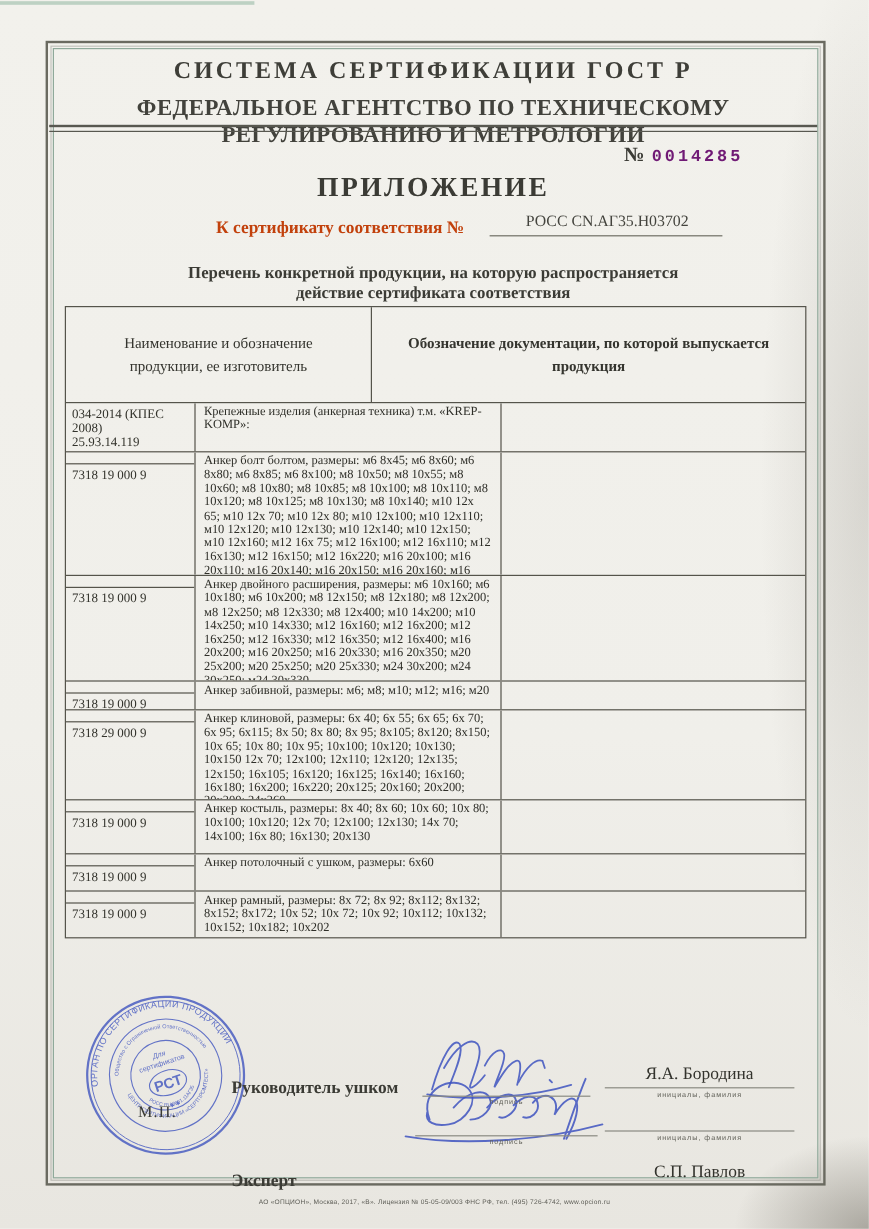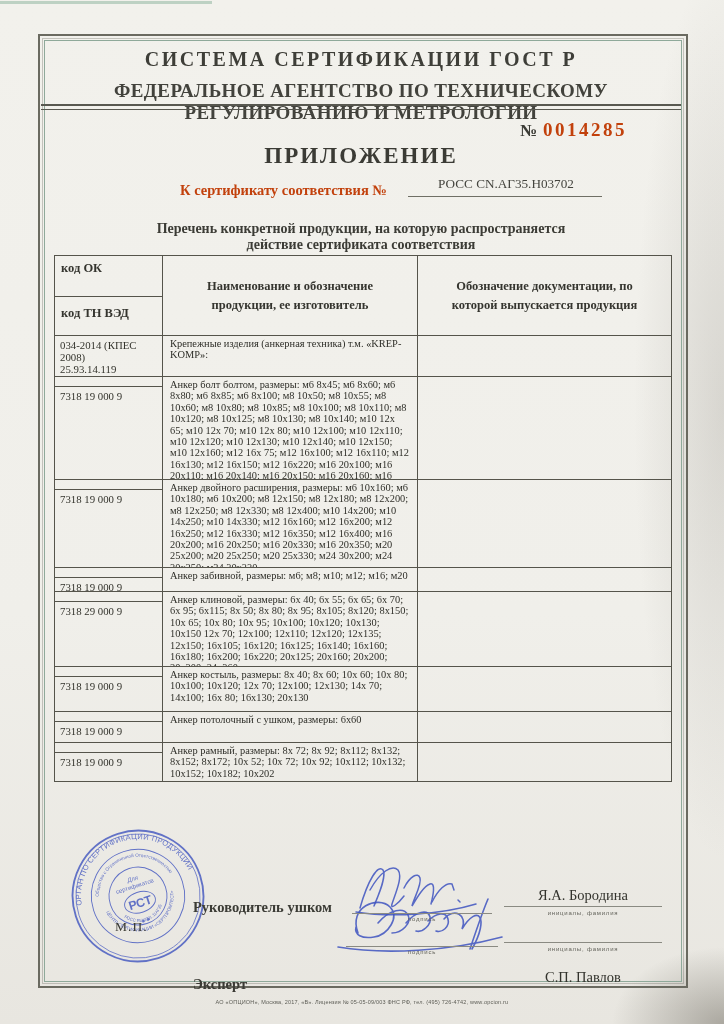--- a/index.html
+++ b/index.html
@@ -19,36 +19,36 @@
   .frame{left:38px;top:34px;width:646px;height:950px;border:2px solid #6a6a60;}
   .frame-inner{position:absolute;inset:4px;border:1.5px solid #8fa99a;}
   .frame-inner2{position:absolute;inset:2px;border:1px solid rgba(110,110,100,.35);}
   
   .h1{left:38px;top:48px;width:646px;text-align:center;font-size:20px;font-weight:bold;letter-spacing:2.5px;color:#3e3e38;}
   .h2{left:38px;top:80px;width:646px;text-align:center;font-size:19px;font-weight:bold;letter-spacing:.4px;color:#42423c;}
   .hrule{left:41px;top:104px;width:640px;height:3px;border-top:2px solid #585850;border-bottom:1px solid #585850;}
   
   .serial{left:520px;top:119px;display:flex;align-items:baseline;gap:6px;}
   .serial .no{font-size:17px;font-weight:bold;color:#3c3c36;}
-  .serial .digits{font-family:Liberation Serif, serif;font-size:19px;font-weight:bold;color:#c2410c;letter-spacing:2.5px;}
+  .serial .digits{font-family:Liberation Mono, monospace;font-size:14px;font-weight:bold;color:#701a75;letter-spacing:2.5px;}
   .doc-title{left:38px;top:143px;width:646px;text-align:center;font-size:23px;font-weight:bold;letter-spacing:2px;color:#3b3b35;}
   .cert-label{left:180px;top:182px;font-size:14.5px;font-weight:bold;color:#c2410c;}
   .cert-value{left:410px;top:176px;width:192px;text-align:center;font-size:13.2px;color:#44443e;}
   .cert-underline{left:408px;top:196px;width:194px;border-bottom:1.5px solid #6f6f65;}
   .purpose1{left:38px;top:221px;width:646px;text-align:center;font-size:14px;font-weight:bold;color:#3b3b35;}
   .purpose2{left:38px;top:237px;width:646px;text-align:center;font-size:14px;font-weight:bold;color:#3b3b35;}
   
   .table{left:54px;top:255px;width:618px;border:1px solid #55544b;box-sizing:border-box;}
   .table *{box-sizing:border-box;}
   .thead{display:flex;height:80px;border-bottom:1px solid #55544b;}
   .c1h{width:108px;border-right:1px solid #55544b;display:flex;flex-direction:column;}
   .c1top{height:41px;border-bottom:1px solid #55544b;padding:5px 6px;font-size:12.5px;font-weight:bold;}
   .c1bot{padding:9px 6px;font-size:12.5px;font-weight:bold;}
   .c2h{width:255px;border-right:1px solid #55544b;display:flex;align-items:center;justify-content:center;text-align:center;
-       font-size:12.5px;font-weight:bold;line-height:1.5;padding:0 30px;}
+       font-size:12.5px;font-weight:normal;line-height:1.5;padding:0 30px;}
   .c3h{flex:1;display:flex;align-items:center;justify-content:center;text-align:center;
        font-size:12.5px;font-weight:bold;line-height:1.5;padding:0 22px;}
   .trow{display:flex;overflow:hidden;}
   .trow + .trow{border-top:1px solid #55544b;}
   .cell{overflow:hidden;}
   .c1{width:108px;border-right:1px solid #55544b;}
   .c2{width:255px;border-right:1px solid #55544b;}
   .c3{flex:1;}
   .c1spacer{height:10px;border-bottom:1px solid #55544b;}
   .code{font-size:10.8px;color:#33332c;padding:3px 5px 0 5px;white-space:pre-line;line-height:12px;}
@@ -97,24 +97,20 @@
 
 <div class="abs doc-title">ПРИЛОЖЕНИЕ</div>
 <div class="abs cert-label">К сертификату соответствия №</div>
 <div class="abs cert-value">РОСС CN.АГ35.Н03702</div>
 <div class="abs cert-underline"></div>
 <div class="abs purpose1">Перечень конкретной продукции,  на которую распространяется</div>
 <div class="abs purpose2">действие сертификата соответствия</div>
 
 <div class="abs table">
   <div class="thead">
-    <div class="c1h">
-      <div class="c1top">код ОК</div>
-      <div class="c1bot">код ТН ВЭД</div>
-    </div>
     <div class="c2h">Наименование и обозначение продукции, ее изготовитель</div>
     <div class="c3h">Обозначение документации, по которой выпускается продукция</div>
   </div>
   <div>
       <div class="trow first-row" style="height: 40px;">
     <div class="cell c1">
 
       <div class="code">034-2014 (КПЕС 2008)
 25.93.14.119</div>
     </div>

